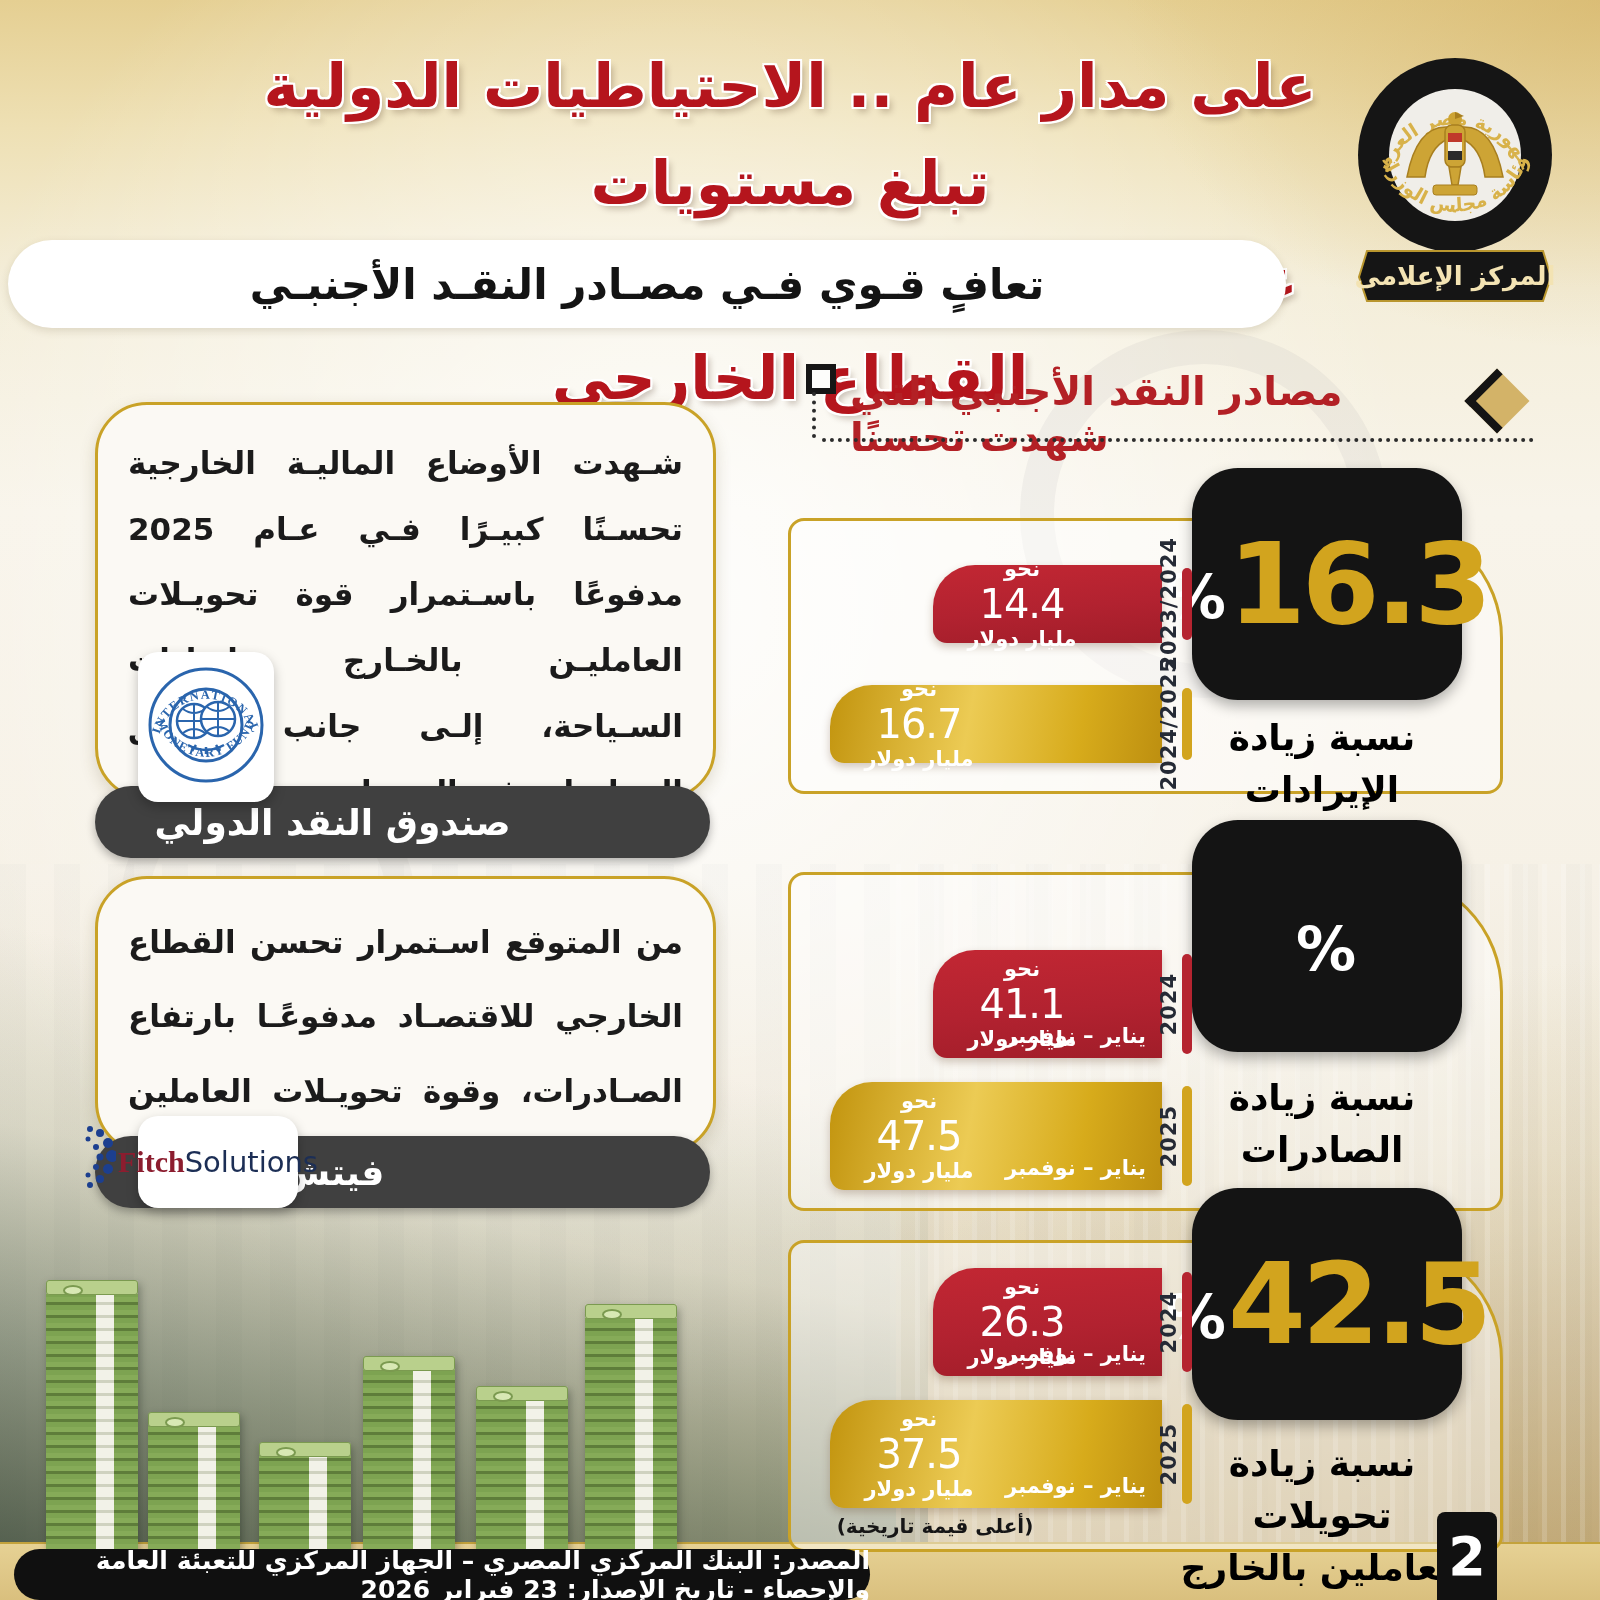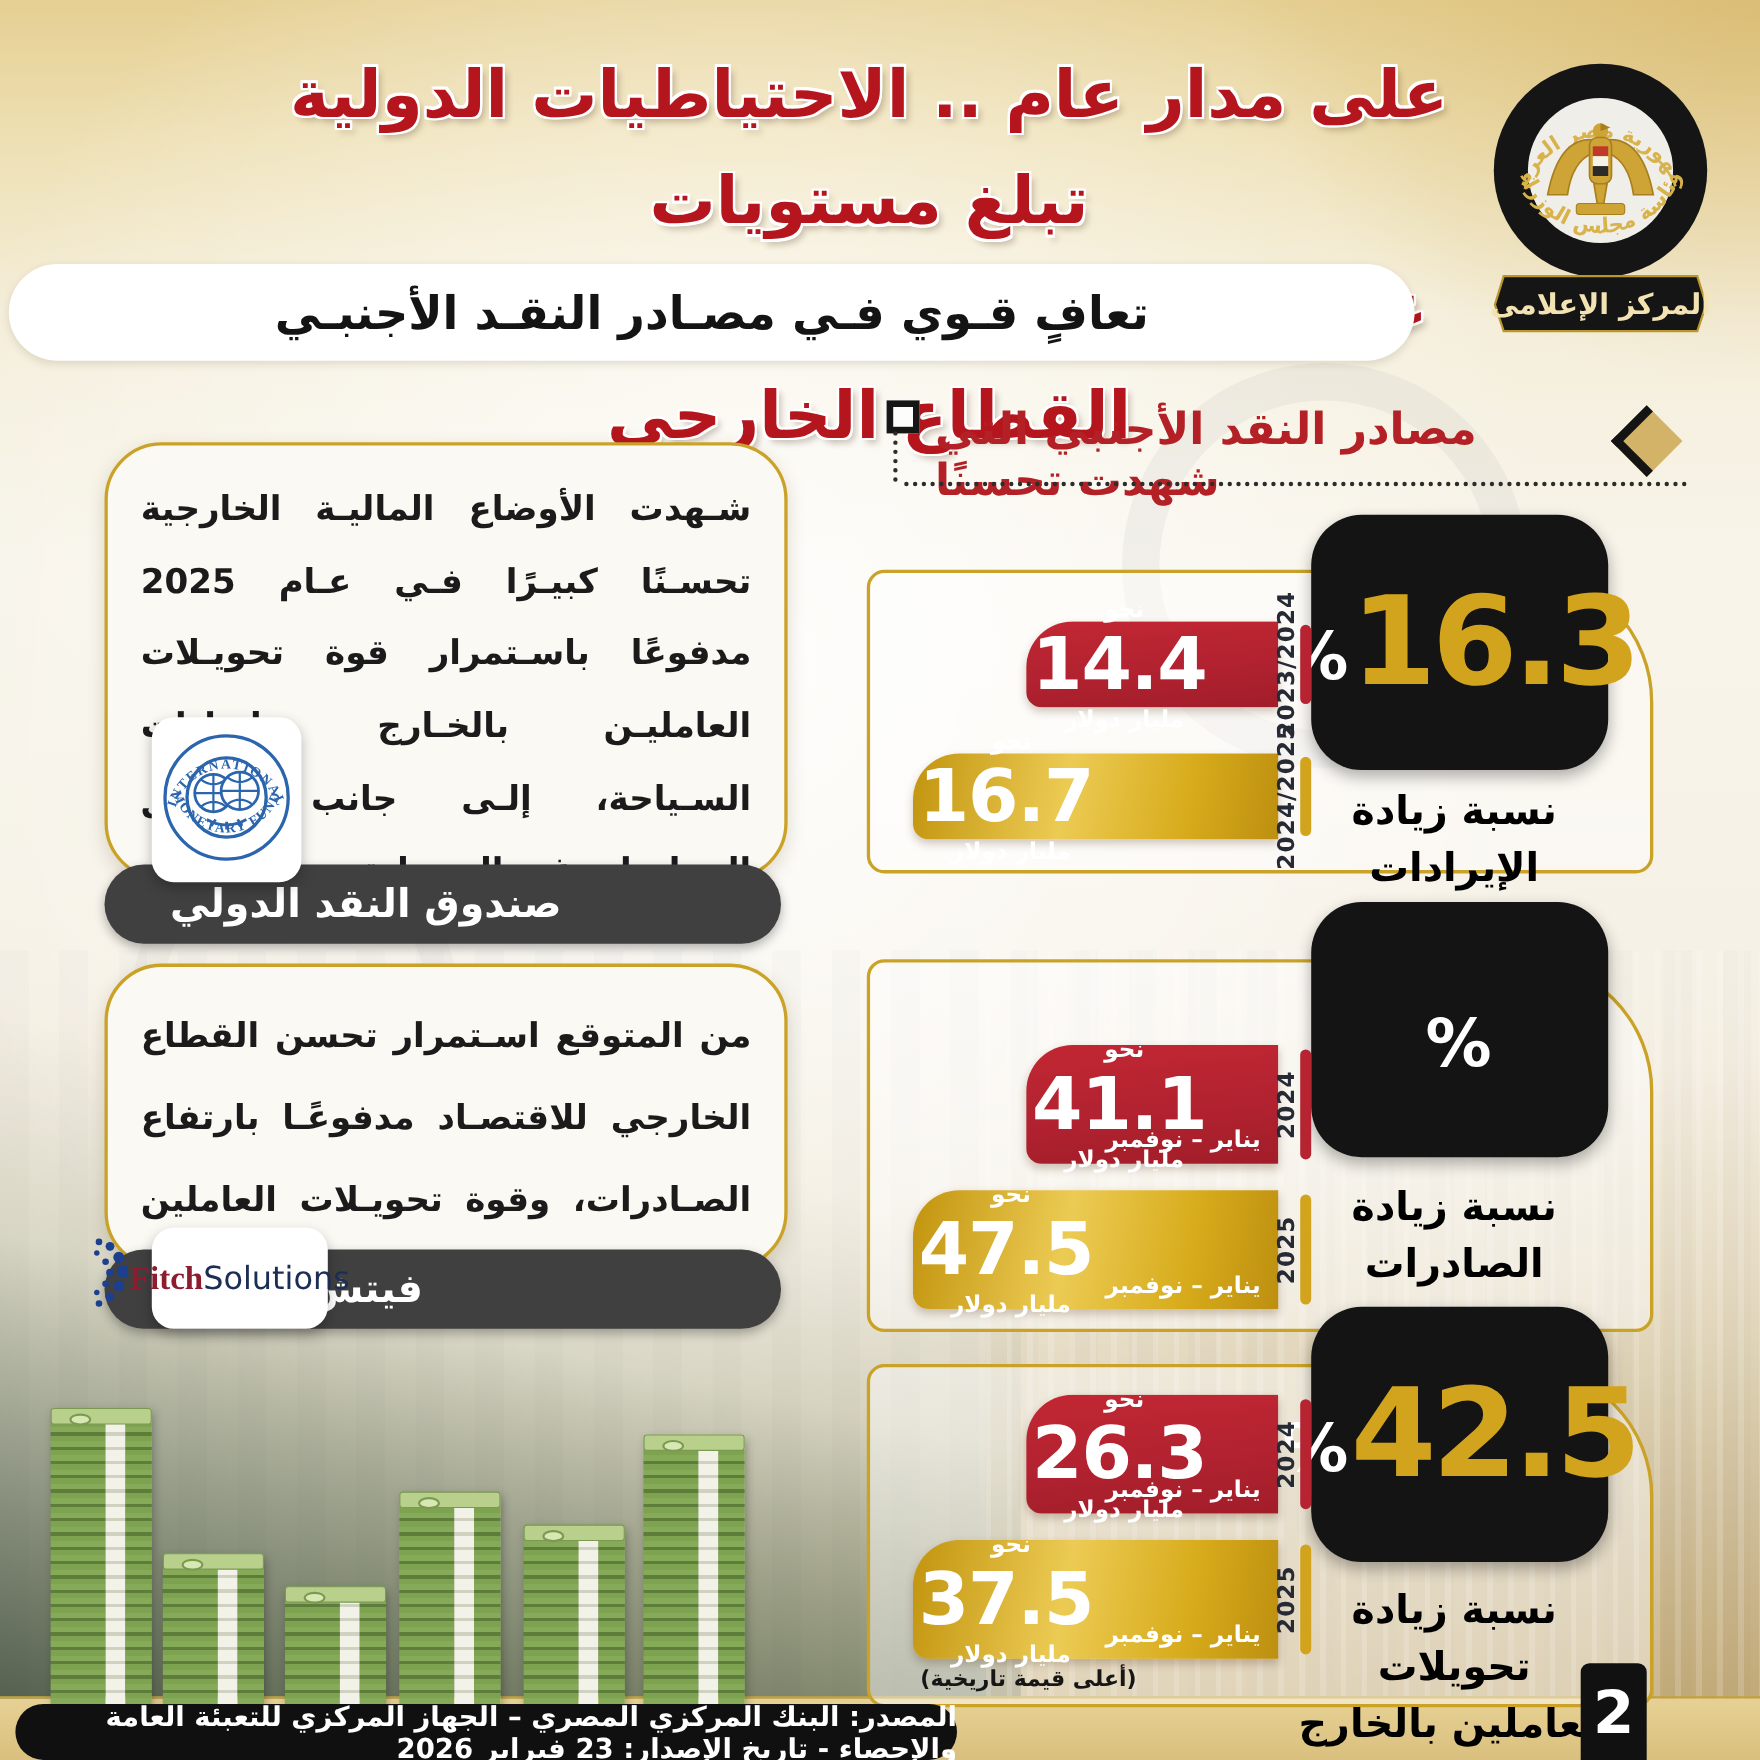--- a/index.html
+++ b/index.html
@@ -84,21 +84,21 @@
     font-size:36px;font-weight:800;color:#000000;line-height:1.45;}
   .bar{position:absolute;box-shadow:0 4px 8px rgba(80,40,10,.25);}
   .bar.red{background:linear-gradient(175deg,#c3273360 0%,#c22733 0%,#b22230 55%,#a11d29 100%);
     background-color:#b52430;border-radius:42px 0 0 14px;}
   .bar.gold{background:linear-gradient(100deg,#c2940e 0%,#eccb54 42%,#d7ab1b 75%,#bd8f10 100%);
     border-radius:42px 0 0 14px;}
   .bar-right{right:438px;} 
   .bar-stack{position:absolute;left:14px;top:50%;transform:translateY(-50%);width:150px;
     text-align:center;color:#ffffff;line-height:1.15;}
   .bar-approx{font-size:21px;font-weight:700;}
-  .bar-value{font-size:66px;font-weight:700;letter-spacing:-1px;}
+  .bar-value{font-size:40px;font-weight:400;letter-spacing:-1px;}
   .bar-unit{font-size:21px;font-weight:700;}
   .bar-period{position:absolute;right:16px;bottom:10px;color:#fff;font-size:21px;font-weight:700;}
   .year{position:absolute;left:1156px;width:26px;display:flex;align-items:center;justify-content:center;}
   .year span{writing-mode:vertical-rl;transform:rotate(180deg);font-size:21px;font-weight:700;
     color:#252a35;letter-spacing:1px;white-space:nowrap;}
   .strip{position:absolute;left:1182px;width:10px;border-radius:5px;}
   .strip.red{background:#b52430;}
   .strip.gold{background:#d2a41e;}
   .bar-note{position:absolute;left:830px;width:210px;text-align:center;
     font-size:20px;font-weight:800;color:#161616;}

